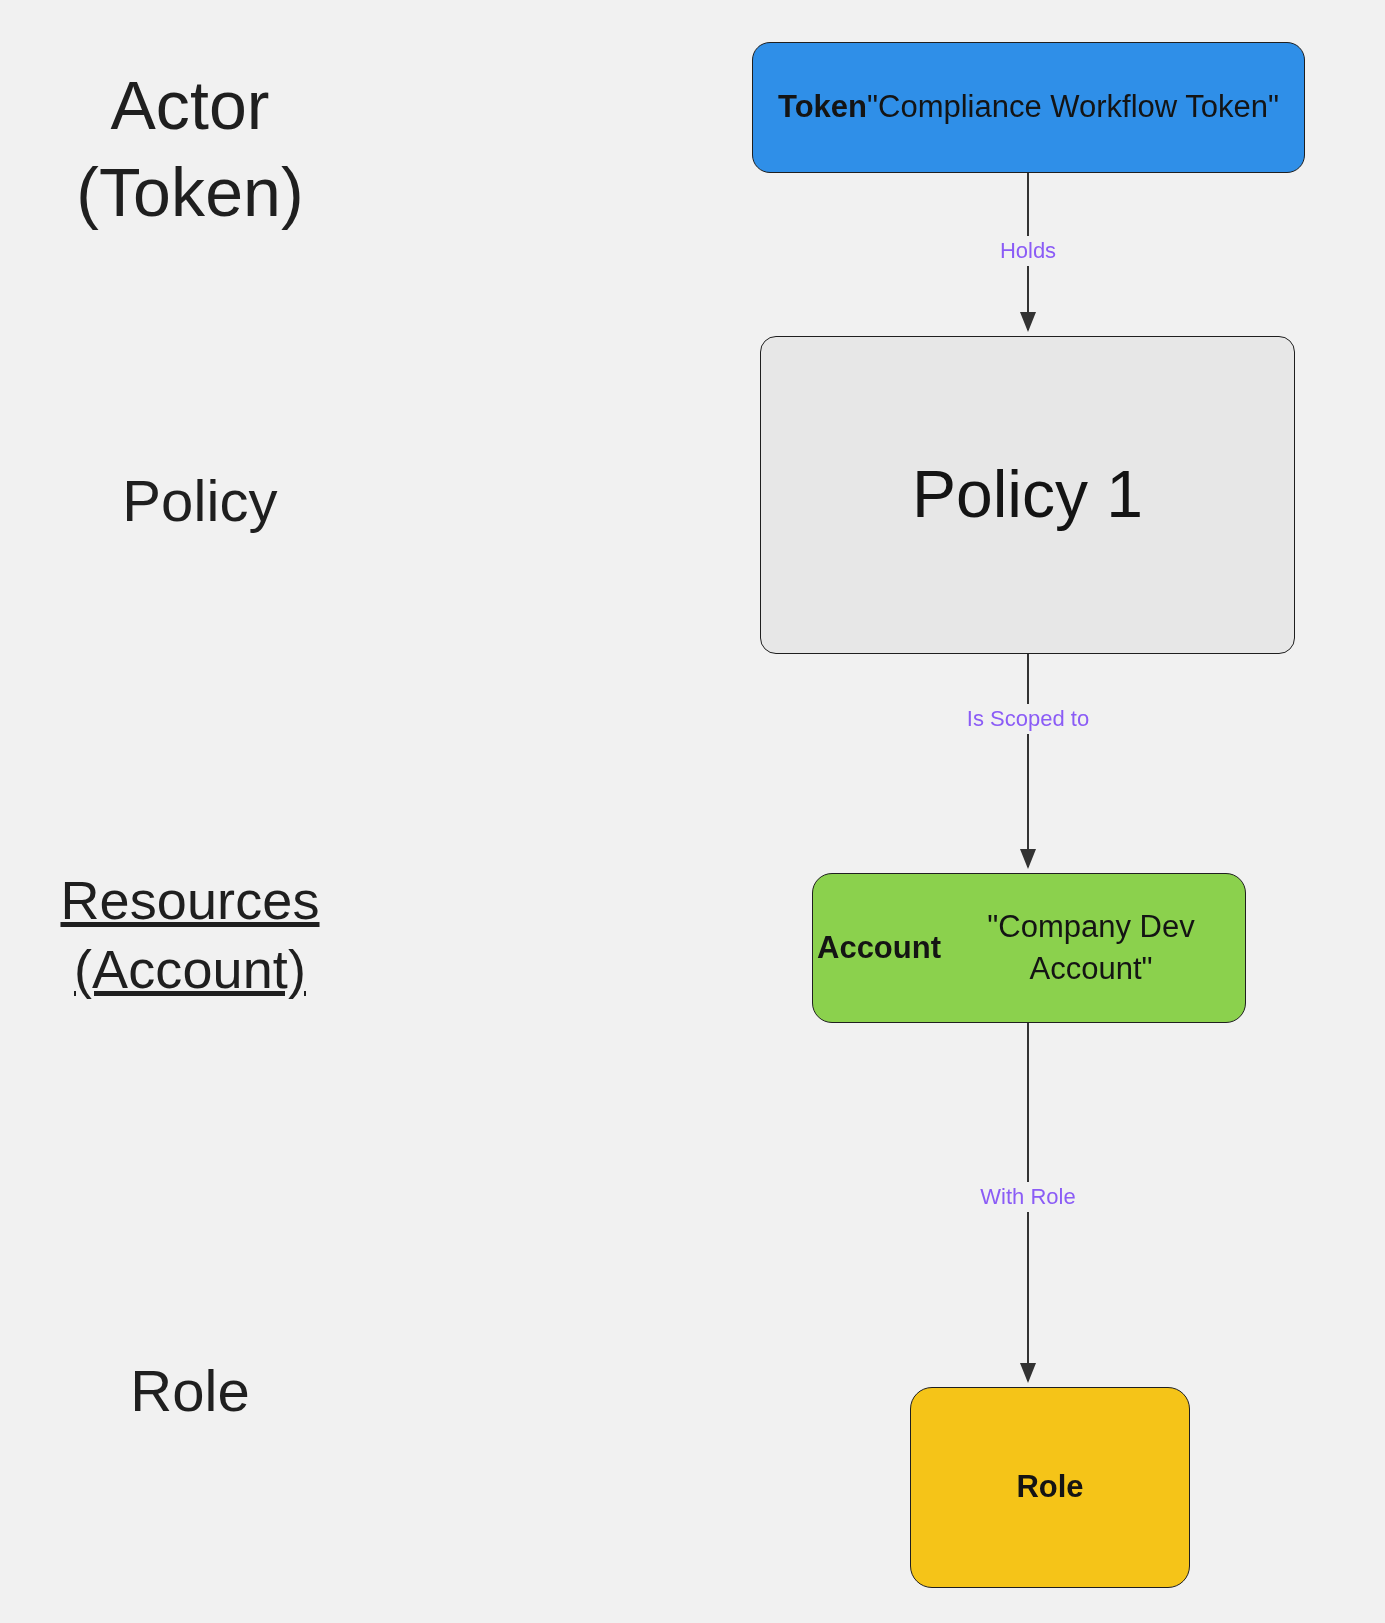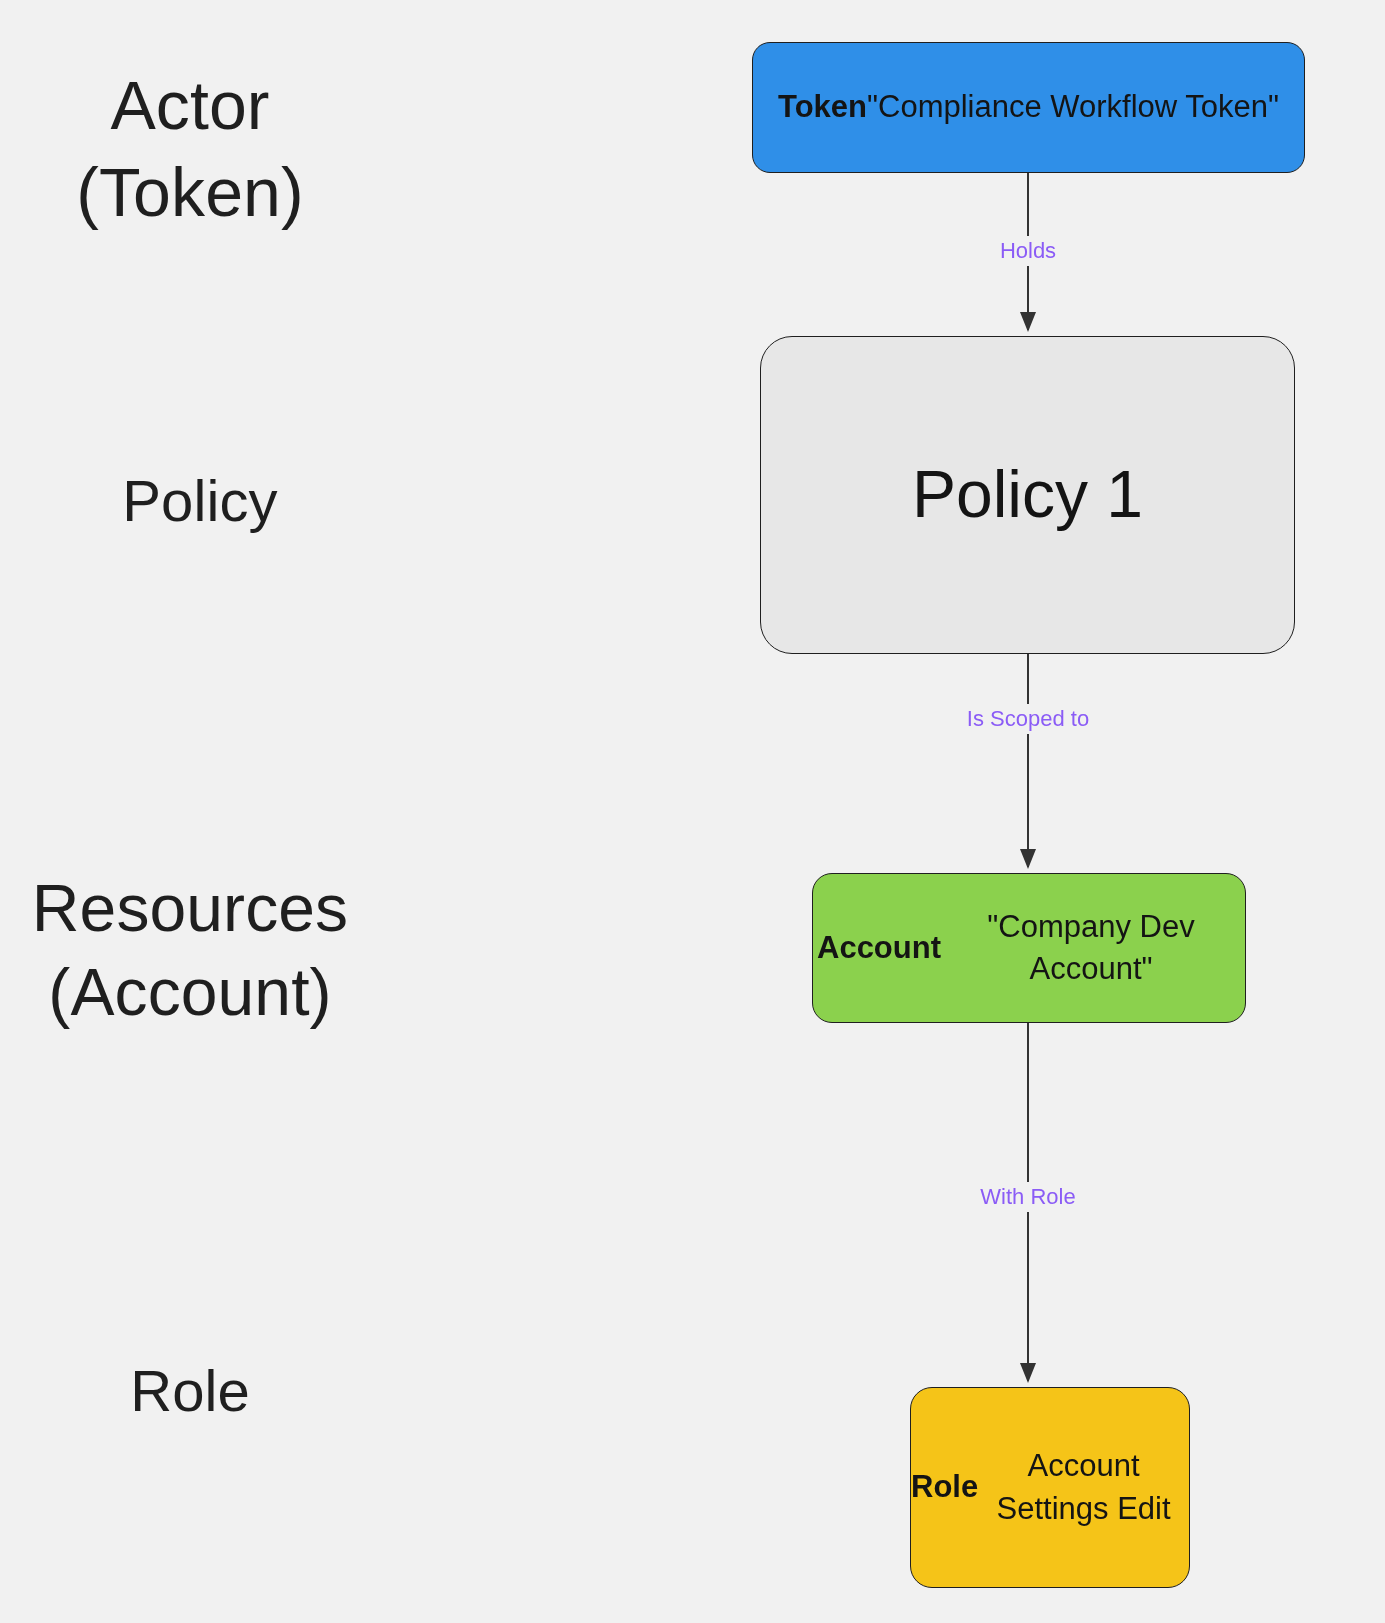--- a/index.html
+++ b/index.html
@@ -27,21 +27,21 @@
   .lane-label {
     position: absolute;
     text-align: center;
     color: #1f1f1f;
     line-height: 1.28;
     white-space: pre-line;
     letter-spacing: 0.1px;
   }
   #lane-actor   { left: 0px;  top: 62px;   width: 380px; font-size: 68px; }
   #lane-policy  { left: 10px;  top: 464px;  width: 380px; font-size: 58px; }
-  #lane-res     { left: 0px;  top: 866px;  width: 380px; font-size: 66px; }
+  #lane-res     { left: 0px;  top: 866px;  width: 380px; font-size: 54px; text-decoration: underline; }
   #lane-role    { left: 0px;  top: 1354px; width: 380px; font-size: 58px; }
 
   
   .node {
     position: absolute;
     box-sizing: border-box;
     border: 1.6px solid #1f1f1f;
     border-radius: 22px;
     display: flex;
     align-items: center;
@@ -63,21 +63,21 @@
   #node-token {
     left: 752px; top: 42px;
     width: 553px; height: 131px;
     background: #2f8fe8;
     border-radius: 18px;
   }
   #node-policy {
     left: 760px; top: 336px;
     width: 535px; height: 318px;
     background: #e7e7e7;
-    border-radius: 32px;
+    border-radius: 16px;
   }
   #node-policy .node-title {
     font-weight: normal;
     font-size: 66px;
   }
   #node-account {
     left: 812px; top: 873px;
     width: 434px; height: 150px;
     background: #8bd14d;
     border-radius: 20px;
@@ -145,20 +145,19 @@
   <div class="node-title">Policy 1</div>
 </div>
 
 <div class="node" id="node-account">
   <div class="node-title">Account</div>
   <div class="node-sub">"Company Dev Account"</div>
 </div>
 
 <div class="node" id="node-role">
   <div class="node-title">Role</div>
-  <div class="node-sub">Account Settings Edit</div>
 </div>
 
 <div class="edge-label" id="edge-label-holds">Holds</div>
 
 <div class="edge-label" id="edge-label-scoped">Is Scoped to</div>
 
 <div class="edge-label" id="edge-label-withrole">With Role</div>
 
 </body></html>

